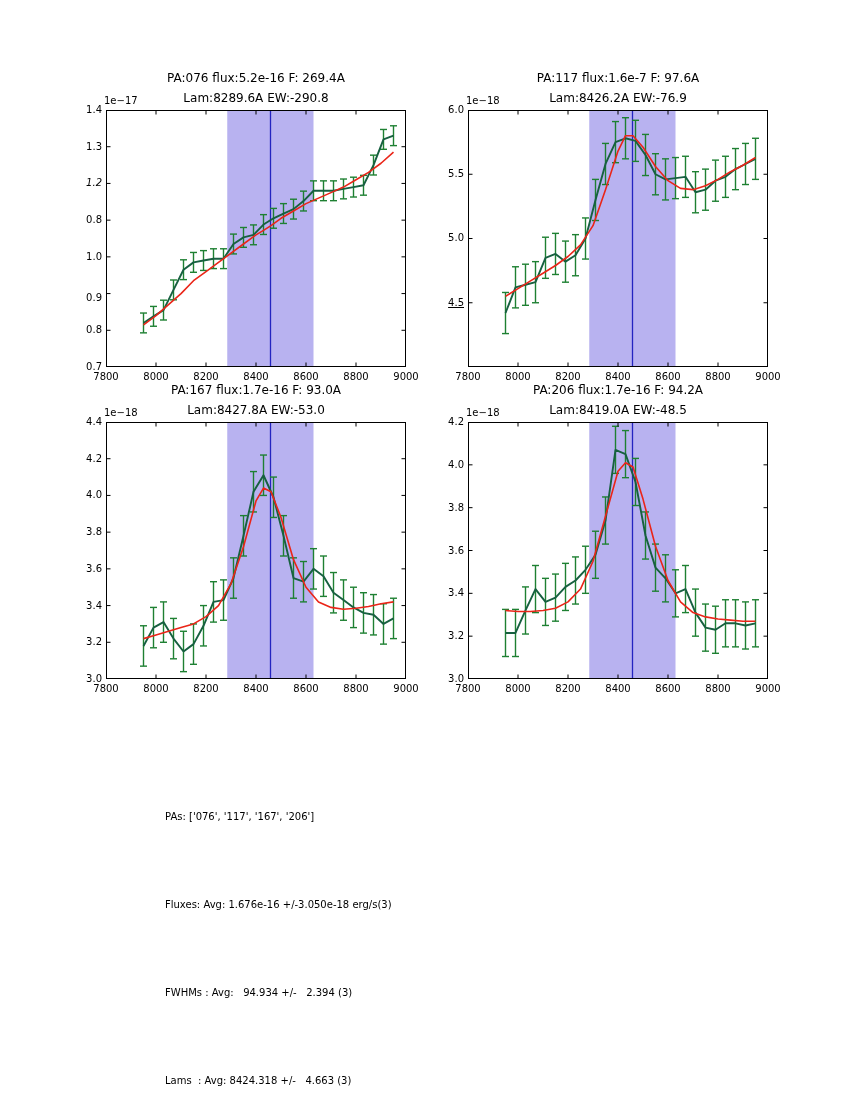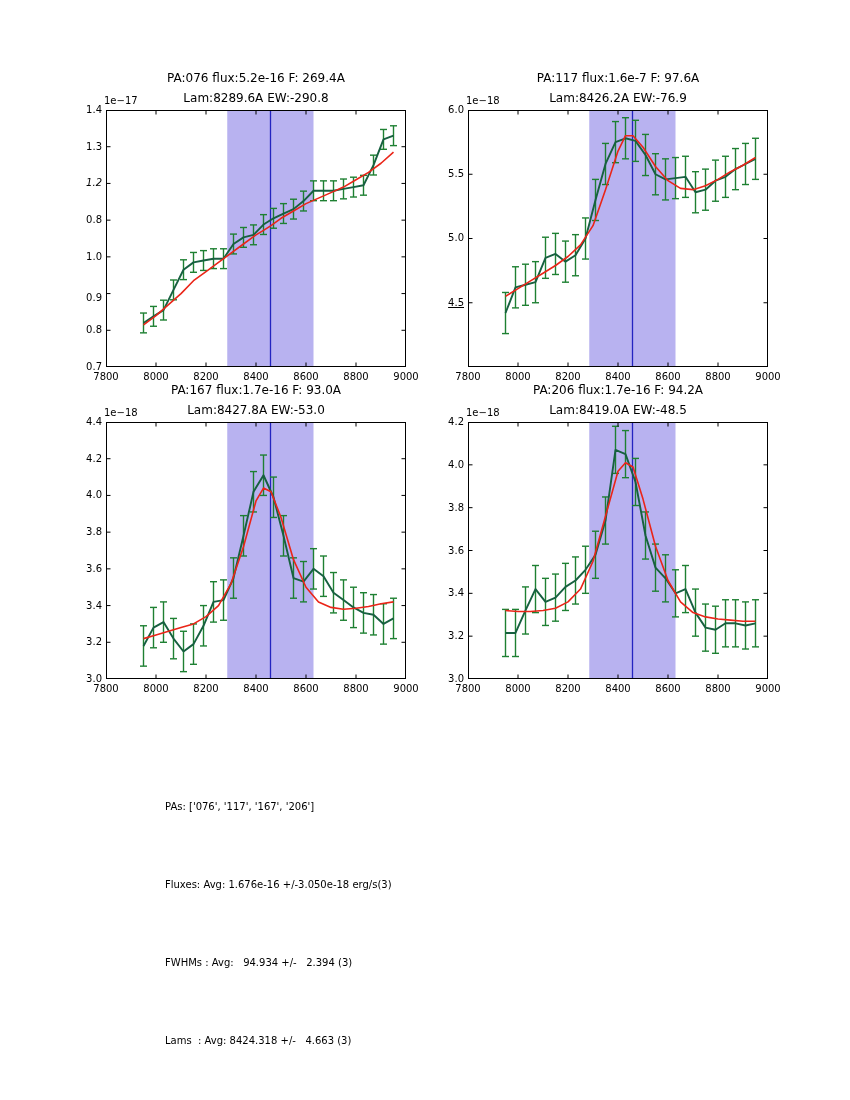--- a/index.html
+++ b/index.html
@@ -7,21 +7,21 @@
           font-family:"DejaVu Sans","Liberation Sans",sans-serif;color:#000;}
   .subplot{position:absolute;width:366px;height:322px;}
   .sp-title{position:absolute;left:46px;width:300px;text-align:center;font-size:12px;line-height:14px;white-space:nowrap;}
   .sp-title.l1{top:6px;}
   .sp-title.l2{top:26px;}
   .offset-label{position:absolute;left:44px;top:30px;font-size:10px;}
   .plot-svg{position:absolute;left:46px;top:45px;}
   .xtick-label{position:absolute;top:306px;width:60px;margin-left:-30px;text-align:center;font-size:10px;}
   .ytick-label{position:absolute;left:0px;width:42px;text-align:right;font-size:10px;height:12px;line-height:12px;}
   #summary{position:absolute;left:165px;top:742px;font-size:10px;line-height:26px;white-space:pre;}
-  .summary-line{height:26px;}
+  .summary-line{height:26px;margin-top:10px;}
 </style>
 </head>
 <body>
 
 <div id="canvas">
 
   <div class="subplot" style="left:60px;top:65px;">
     <div class="sp-title l1">PA:076 flux:5.2e-16 F: 269.4A</div>
     <div class="sp-title l2">Lam:8289.6A EW:-290.8</div>
     <div class="offset-label">1e−17</div>

